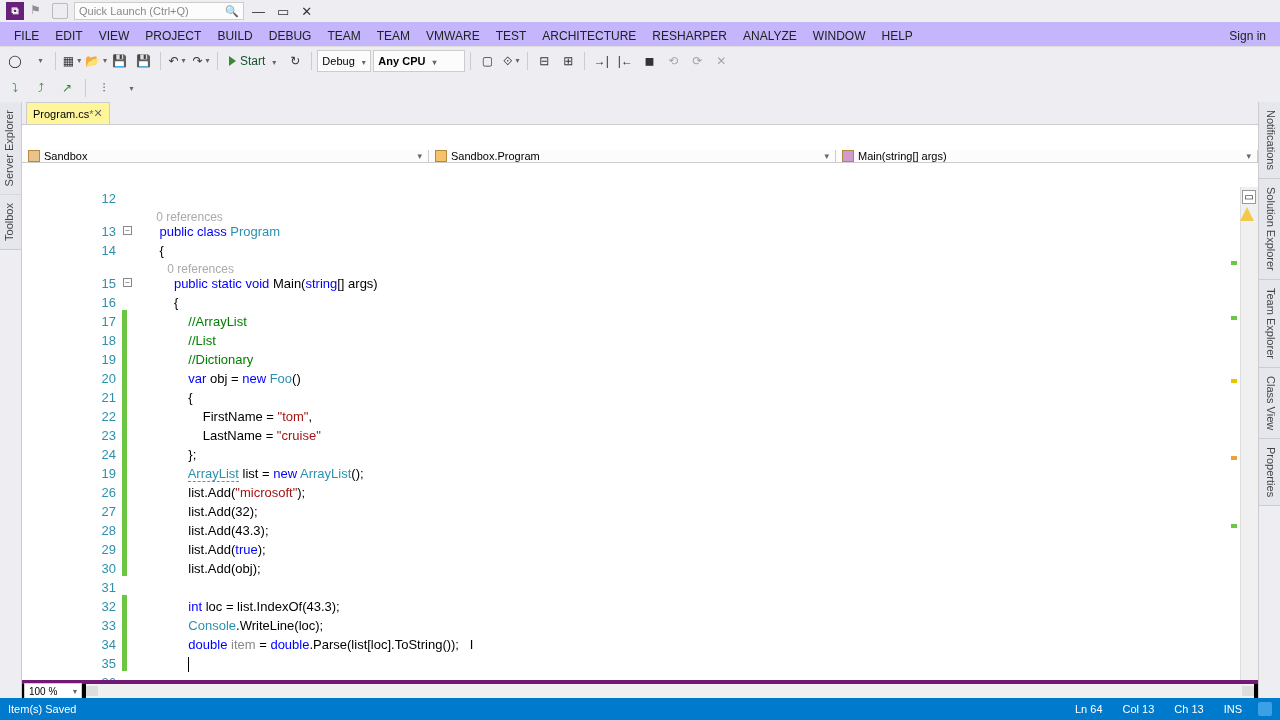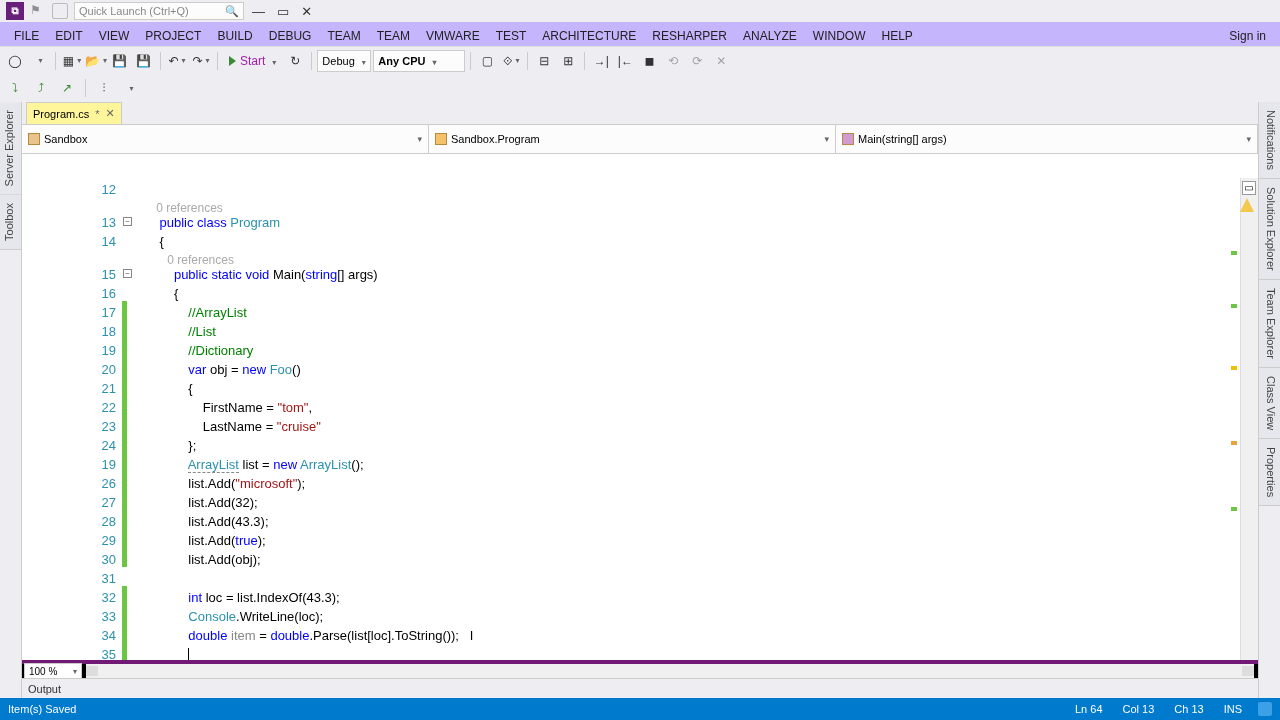--- a/index.html
+++ b/index.html
@@ -16,42 +16,42 @@
 
 .menubar { height: 24px; background: #c4b5fd; display: flex; align-items: flex-end; padding: 0 6px; color: #222; }
 .menubar .menu { padding: 3px 8px; font-size: 12px; cursor: pointer; }
 .menubar .spacer { flex: 1; }
 .menubar .signin { padding: 3px 8px; font-size: 12px; }
 
 .toolbar { height: 28px; background: #eeeef2; display: flex; align-items: center; padding: 0 4px; gap: 2px; border-top: 1px solid #ddd; }
 .toolbar .tb-btn { width: 22px; height: 22px; display: flex; align-items: center; justify-content: center; cursor: pointer; font-size: 12px; color: #333; }
 .toolbar .tb-sep { width: 1px; height: 18px; background: #ccc; margin: 0 3px; }
 .toolbar .tb-combo { height: 22px; border: 1px solid #ccc; background: #fcfcfc; padding: 0 4px; font-size: 11px; display: flex; align-items: center; gap: 4px; cursor: pointer; }
-.toolbar .start { color: #a21caf; display: flex; align-items: center; gap: 4px; height: 22px; padding: 0 6px; cursor: pointer; }
+.toolbar .start { color: #14532d; display: flex; align-items: center; gap: 4px; height: 22px; padding: 0 6px; cursor: pointer; }
 .toolbar .start .play { width: 0; height: 0; border-left: 7px solid #388a34; border-top: 5px solid transparent; border-bottom: 5px solid transparent; }
 
 .toolbar2 { height: 28px; background: #eeeef2; display: flex; align-items: center; padding: 0 4px; gap: 4px; }
 .toolbar2 .tb-btn { width: 22px; height: 22px; display: flex; align-items: center; justify-content: center; cursor: pointer; font-size: 12px; color: #555; }
 
 .workbench { flex: 1; display: flex; min-height: 0; }
 
 .left-rail { width: 22px; background: #eeeef2; display: flex; flex-direction: column; border-right: 1px solid #ccc; }
 .left-rail .tab { writing-mode: vertical-rl; transform: rotate(180deg); padding: 8px 3px; font-size: 11px; color: #444; cursor: pointer; border-top: 1px solid #ccc; background: #e6e7ed; }
 
 .right-rail { width: 22px; background: #eeeef2; display: flex; flex-direction: column; border-left: 1px solid #ccc; }
 .right-rail .tab { writing-mode: vertical-rl; padding: 8px 3px; font-size: 11px; color: #444; cursor: pointer; border-bottom: 1px solid #ccc; background: #e6e7ed; }
 
 .center { flex: 1; display: flex; flex-direction: column; min-width: 0; background: #fff; }
 
 .doctabs { height: 22px; background: #eeeef2; display: flex; align-items: flex-end; padding-left: 4px; }
-.doctab { height: 22px; background: #fff59b; border: 1px solid #ccc; border-bottom: none; display: flex; align-items: center; padding: 0 6px; font-size: 11px; gap: 6px; cursor: pointer; }
+.doctab { height: 22px; background: #fff59b; border: 1px solid #ccc; border-bottom: none; display: flex; align-items: center; padding: 0 6px; font-size: 11px; cursor: pointer; }
 .doctab .close { font-size: 11px; color: #666; cursor: pointer; }
 .doctab .dirty { color: #666; }
 
-.navbar { height: 30px; display: flex; border-top: 1px solid #ccc; border-bottom: 1px solid #ccc; }
+.navbar { height: 39px; display: flex; border-top: 1px solid #ccc; border-bottom: 1px solid #ccc; align-items: flex-end; }
 .navbar .combo { flex: 1; border-right: 1px solid #ccc; display: flex; align-items: center; padding: 0 6px; font-size: 11px; background: #fcfcfc; cursor: pointer; justify-content: space-between; }
 .navbar .combo .ic { width: 12px; height: 12px; margin-right: 4px; background: #e8c48a; border: 1px solid #b58a3f; }
 .navbar .combo .lbl { flex: 1; }
 .navbar .combo .dd { color: #666; font-size: 9px; }
 
 .editor { flex: 1; display: flex; overflow: hidden; position: relative; font-family: Consolas, monospace; font-size: 13px; line-height: 19px; margin-top: 24px; }
 .gutter { width: 100px; background: #fff; text-align: right; color: #2b91af; padding-top: 2px; }
 .gutter .ln { padding-right: 6px; height: 19px; position: relative; }
 .gutter .fold { position: absolute; right: -10px; top: 4px; width: 9px; height: 9px; border: 1px solid #888; background: #fff; font-size: 8px; line-height: 7px; text-align: center; color: #555; cursor: pointer; }
 .changebar { width: 5px; background: #fff; }
@@ -295,23 +295,20 @@
     </div>
 
     <div class="hsplit">
       <div class="zoom">
         <span>100 %</span>
           <span style="font-size:8px;color:#666">▾</span>
       </div>
       <div class="hscroll"></div>
     </div>
 
-    <div class="output">
-      <span>Output</span>
-    </div>
   </div>
 
   <div class="right-rail">
     <div class="tab">Notifications</div>
     <div class="tab">Solution Explorer</div>
     <div class="tab">Team Explorer</div>
     <div class="tab">Class View</div>
     <div class="tab">Properties</div>
   </div>
 </div>

